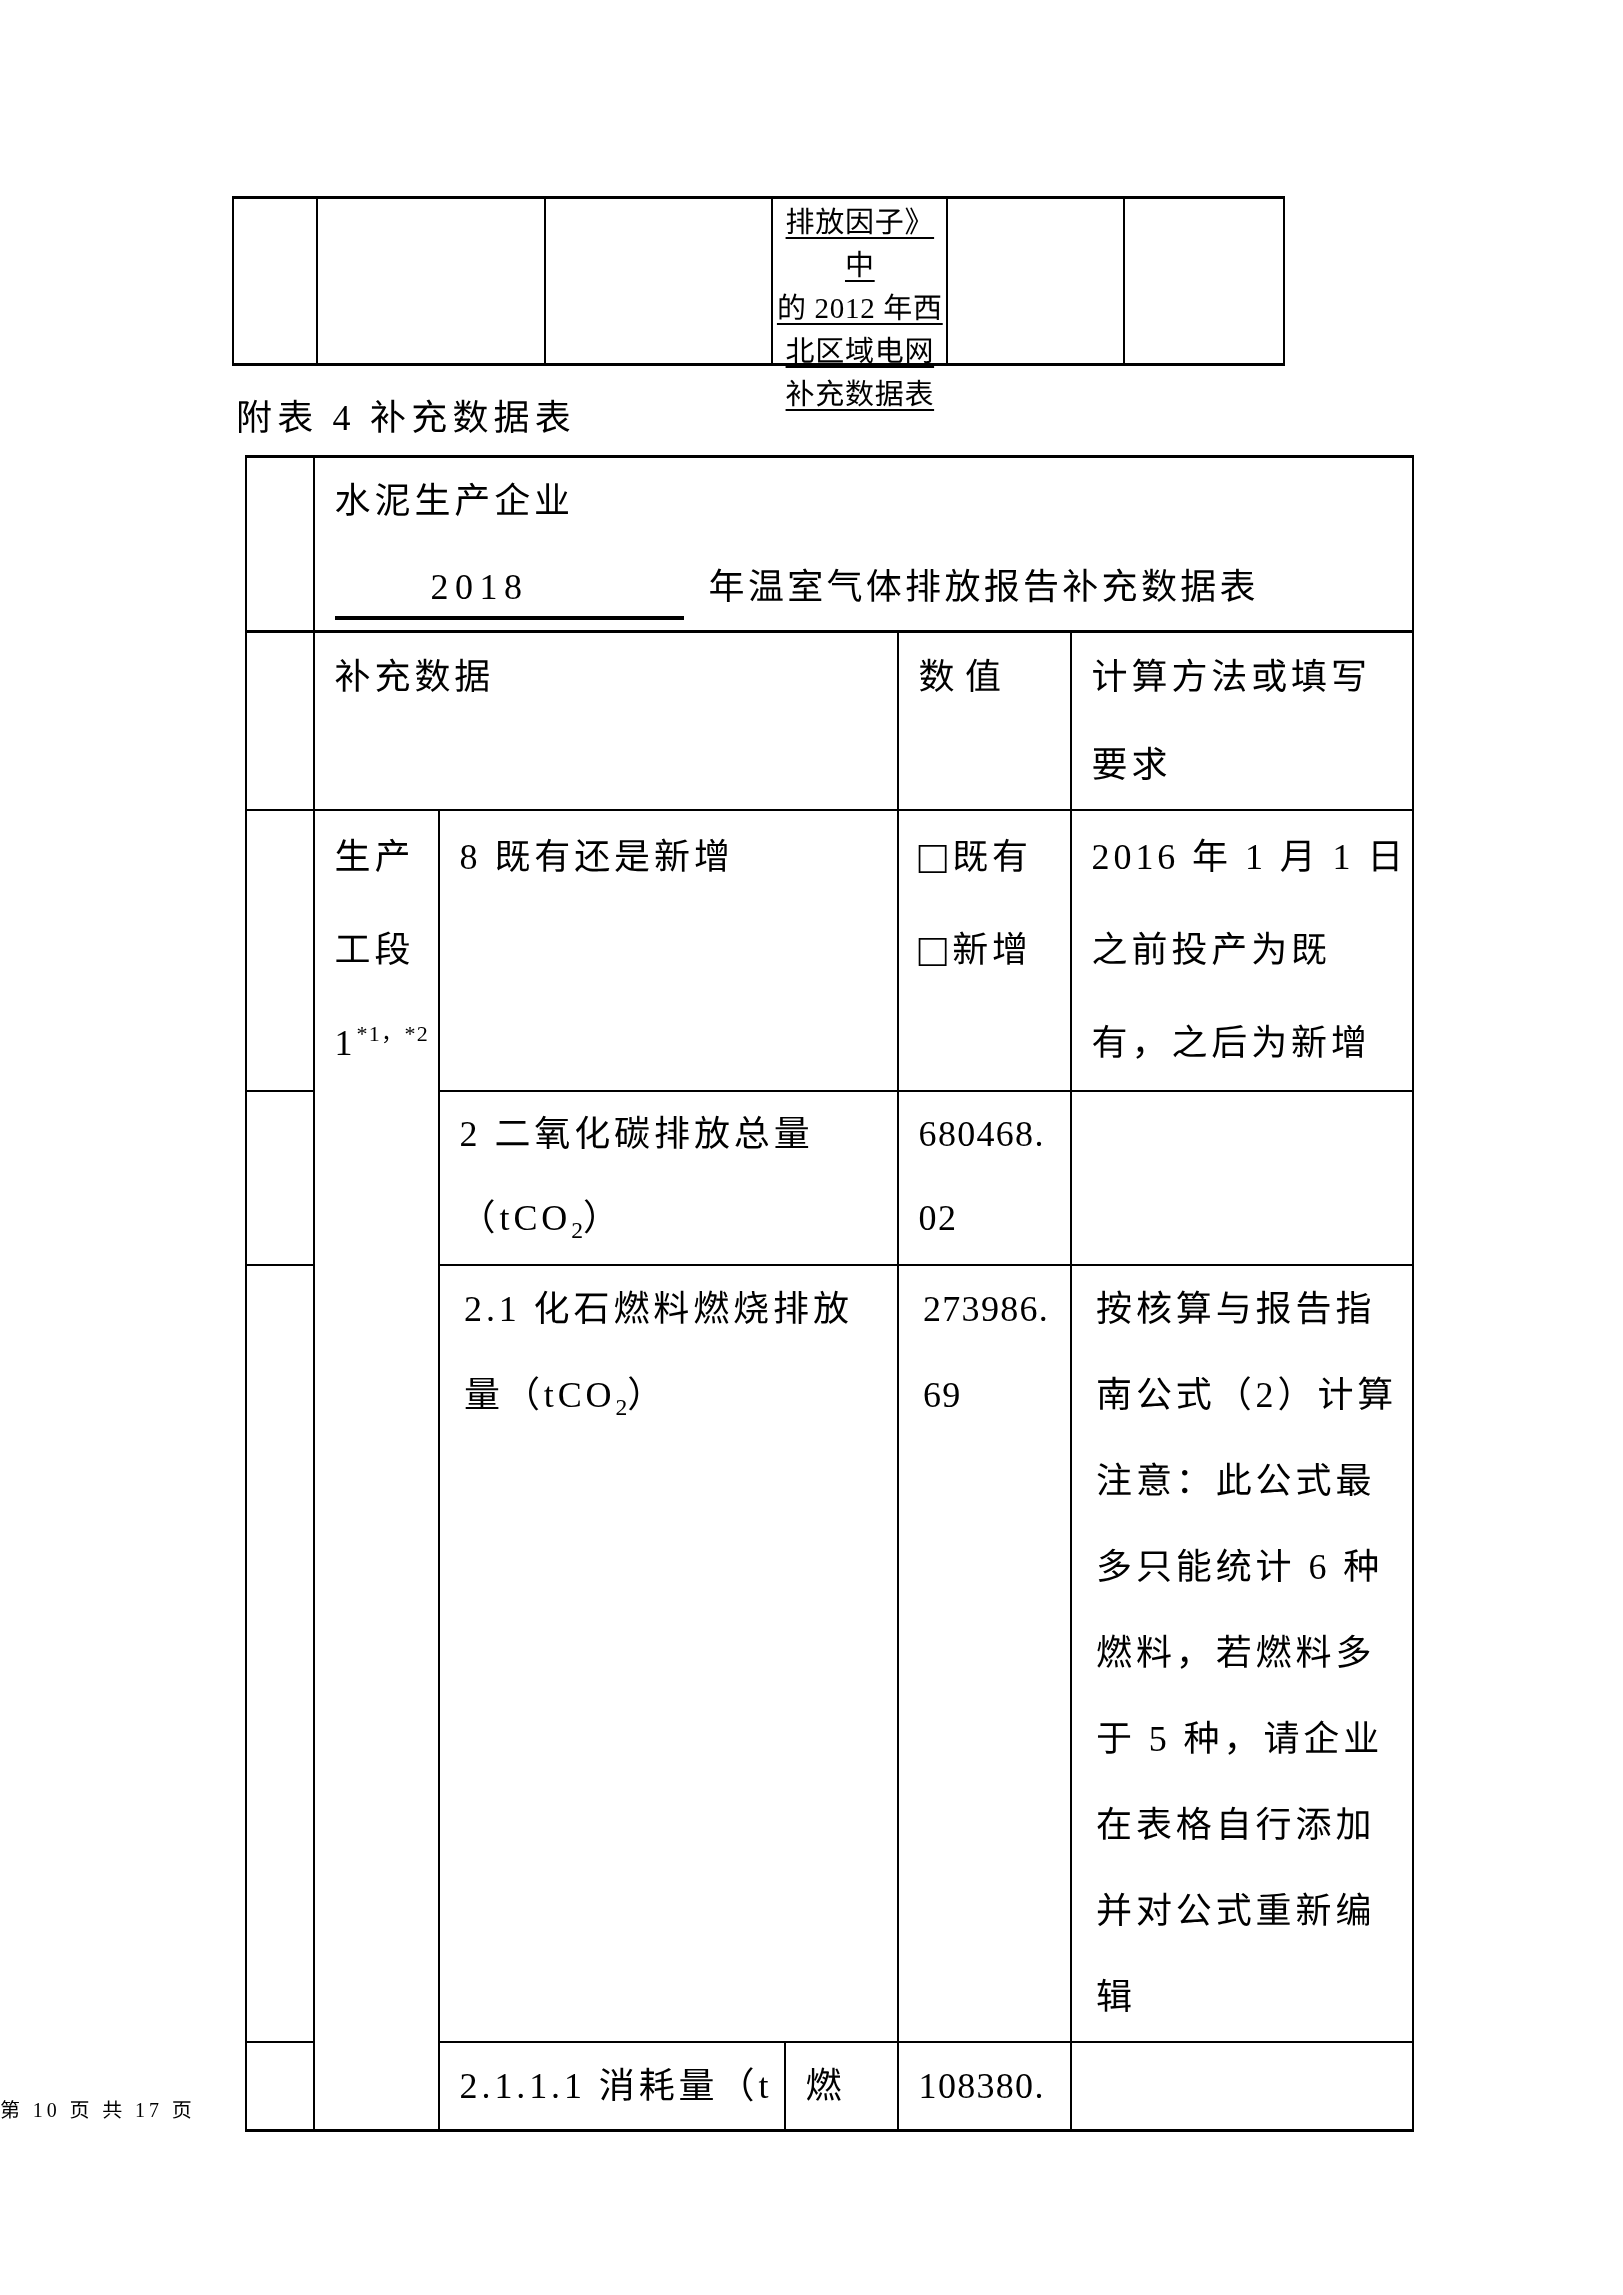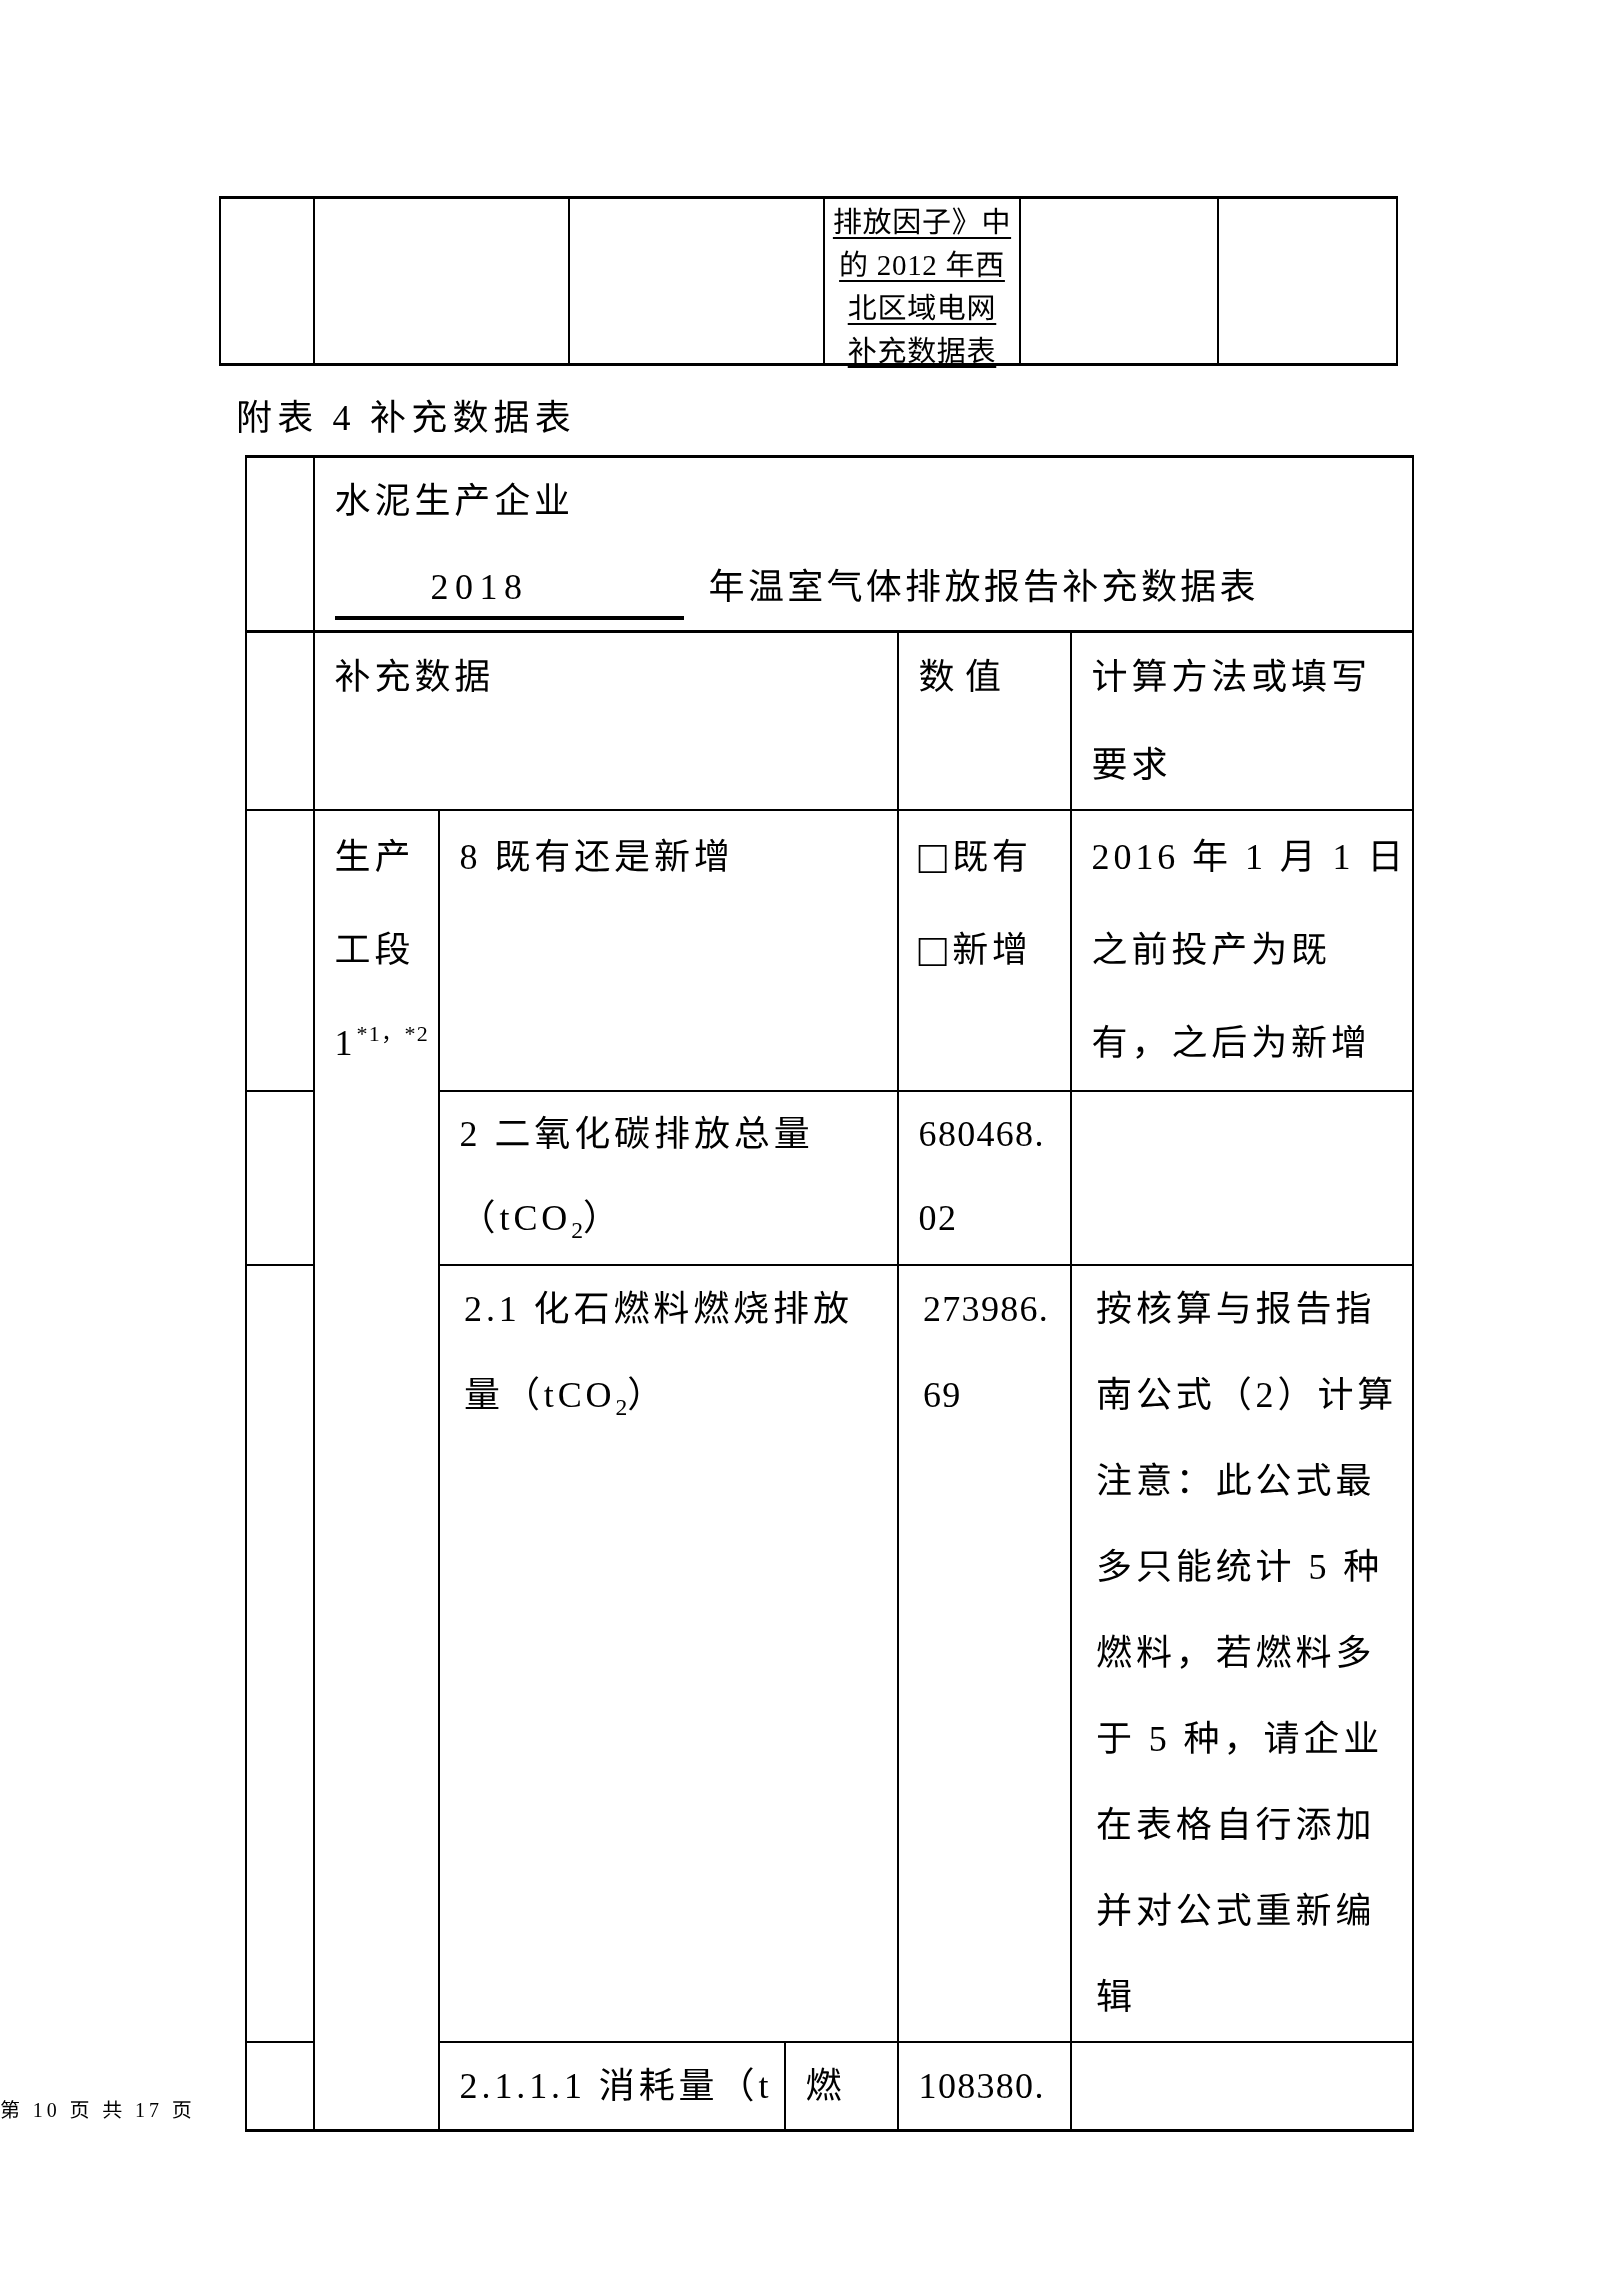--- a/index.html
+++ b/index.html
@@ -3,21 +3,21 @@
 <meta charset="utf-8">
 <style>
   html,body{margin:0;padding:0;}
   body{
     width:1623px;height:2295px;position:relative;background:#ffffff;
     font-family:"Liberation Serif","DejaVu Serif",serif;color:#000;
     overflow:hidden;
   }
   
   .top-table{
-    position:absolute;left:219px;top:196px;width:1179px;height:170px;
+    position:absolute;left:232px;top:196px;width:1053px;height:170px;
     box-sizing:border-box;border-top:3.3px solid #000;border-bottom:3.3px solid #000;
     display:flex;
   }
   .top-table .tcell{
     box-sizing:border-box;height:100%;border-left:2px solid #000;
   }
   .top-table .tcell:last-child{border-right:2px solid #000;}
   .tc1{width:94px;} .tc2{width:255px;} .tc3{width:255px;}
   .tc4{width:196px;} .tc5{width:198px;} .tc6{width:181px;}
   .tc4{
@@ -162,21 +162,21 @@
       <div><span>量（tCO</span><span class="sub">2</span><span>）</span></div>
     </td>
     <td class="val">
       <div class="num">273986.</div>
       <div class="num">69</div>
     </td>
     <td class="mth">
       <div>按核算与报告指</div>
       <div>南公式（2）计算</div>
       <div>注意：此公式最</div>
-      <div>多只能统计 5 种</div>
+      <div>多只能统计 6 种</div>
       <div>燃料，若燃料多</div>
       <div>于 5 种，请企业</div>
       <div>在表格自行添加</div>
       <div>并对公式重新编</div>
       <div>辑</div>
     </td>
   </tr>
   <tr class="rF">
     <td class="c0"></td>
     <td>

